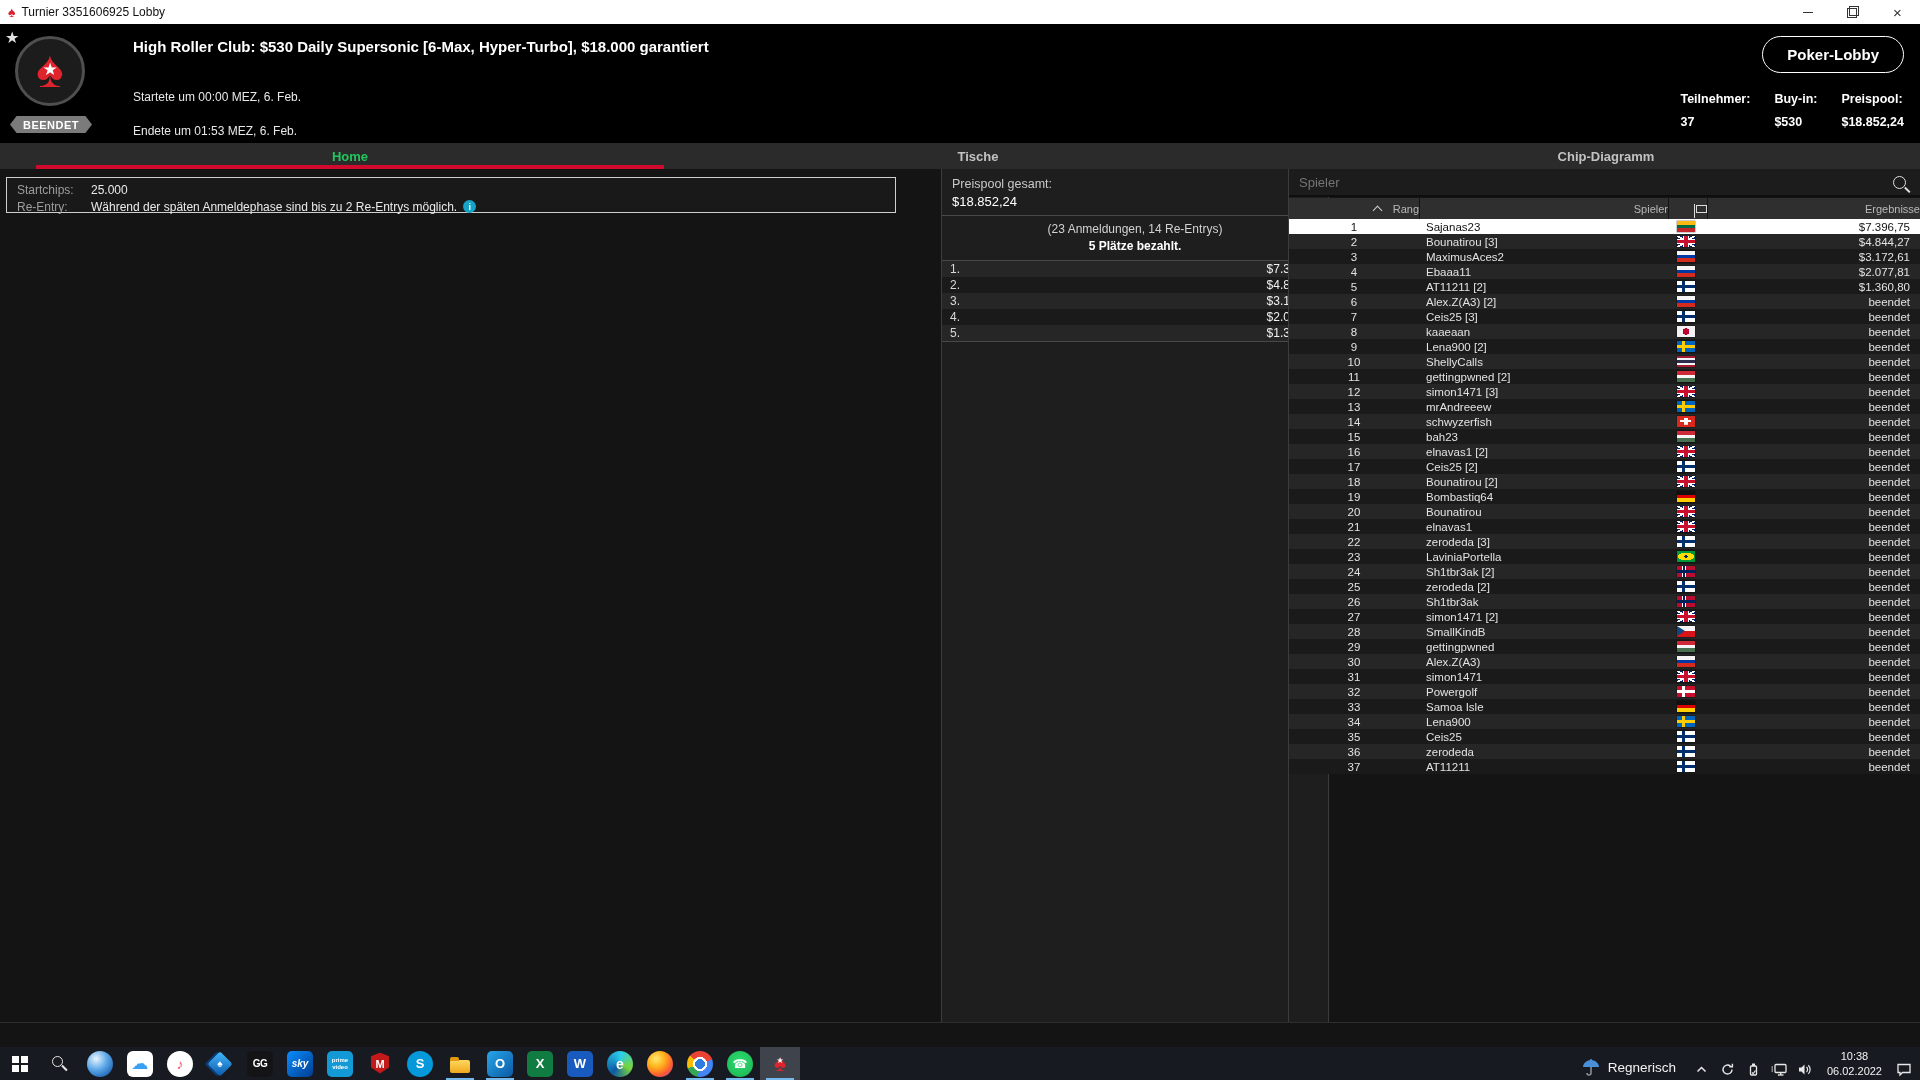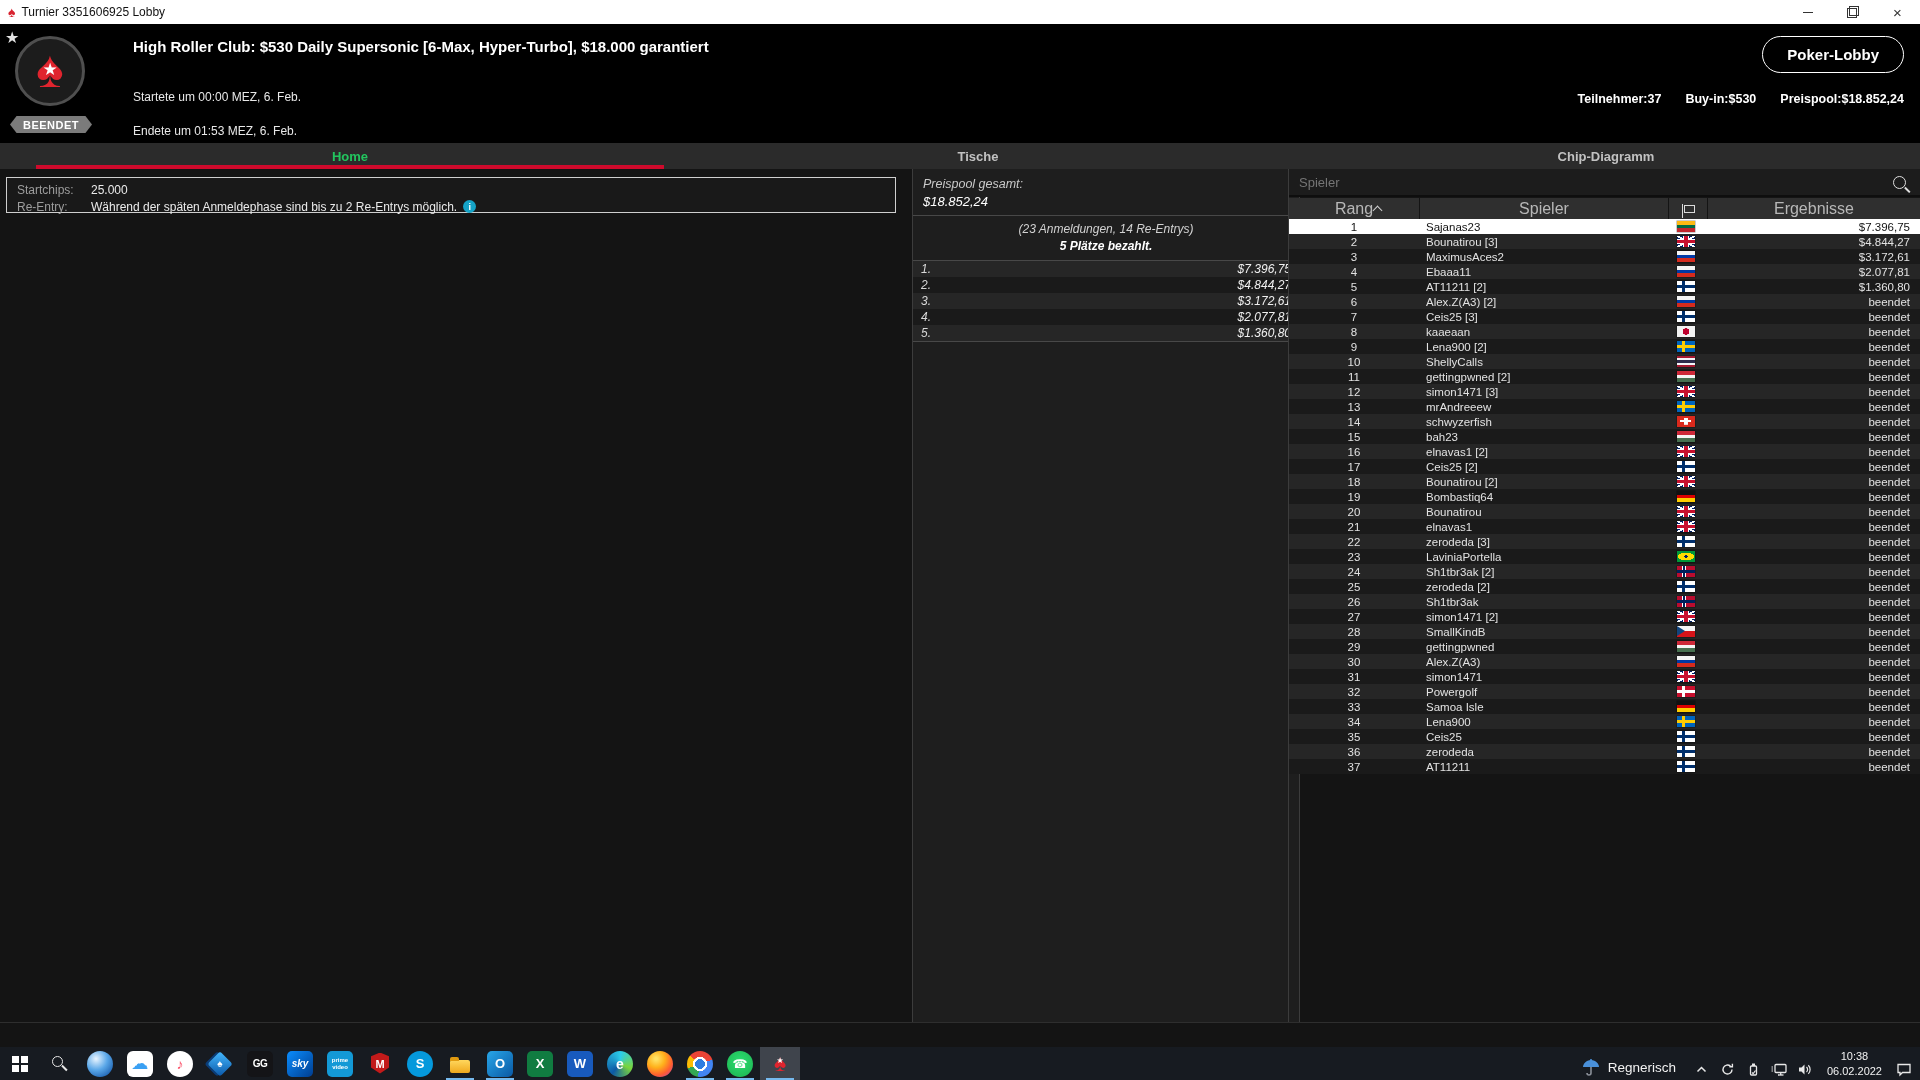--- a/index.html
+++ b/index.html
@@ -29,21 +29,21 @@
   .logo-star { position:absolute; top:20px; left:50%; transform:translateX(-50%); color:#fff; font-size:17px; }
   .status-ribbon { position:absolute; top:92px; left:10px; width:82px; height:17px; background:#7b7b7b;
     clip-path:polygon(0 50%,8% 0,92% 0,100% 50%,92% 100%,8% 100%); color:#fff; font-size:11px; font-weight:bold;
     display:flex; align-items:center; justify-content:center; letter-spacing:.5px; }
   .h-title { position:absolute; top:14px; left:133px; font-size:15px; font-weight:bold; }
   .h-start { position:absolute; top:66px; left:133px; font-size:12px; color:#e8e8e8; }
   .h-end   { position:absolute; top:100px; left:133px; font-size:12px; color:#e8e8e8; }
   .lobby-btn { position:absolute; top:12px; right:16px; padding:9px 24px; border:1.5px solid #fff;
     border-radius:21px; color:#fff; font-size:15px; font-weight:bold; background:transparent; cursor:default; }
   .h-stats { position:absolute; top:68px; right:16px; display:grid; grid-auto-flow:column; column-gap:24px; }
-  .h-stat  { display:flex; row-gap:9px; }
+  .h-stat  { display:flex; flex-direction:column; row-gap:9px; }
   .h-stat .lbl { font-size:12.5px; font-weight:bold; }
   .h-stat .val { font-size:12.5px; font-weight:bold; }
 
   
   .tabbar { position:absolute; top:143px; left:0; right:0; height:26px; background:#2b2b2b; display:flex; }
   .tab { flex:1 1 0; position:relative; display:flex; align-items:center; justify-content:center;
     font-size:13px; font-weight:bold; color:#c2c2c2; }
   .tab.active { color:#22c55e;margin-left:36px; }
   .tab.active::after { content:""; position:absolute; left:0; right:0; bottom:0; height:4px; background:#cf0a2c; }
 
@@ -55,22 +55,22 @@
   .info-box { position:absolute; top:8px; left:6px; width:890px; height:36px; background:#191919;
     border:1px solid #cfcfcf; padding:3px 10px; }
   .info-row { display:flex; align-items:center; height:17px; font-size:12px; }
   .info-lbl { width:74px; color:#9d9d9d; }
   .info-val { color:#eaeaea; }
   .info-icon { display:inline-flex; width:13px; height:13px; border-radius:50%; background:#15a3c7;
     color:#fff; font-size:9px; font-weight:bold; align-items:center; justify-content:center;
     margin-left:6px; font-style:normal; }
 
   
-  .prize-panel { position:absolute; top:0; left:912px; width:388px; height:853px; background:#1e1e1e;
-    border-left:1px solid #3c3c3c; border-right:1px solid #3c3c3c;font-style:italic; }
+  .prize-panel { position:absolute; top:0; left:941px; width:388px; height:853px; background:#1e1e1e;
+    border-left:1px solid #3c3c3c; border-right:1px solid #3c3c3c; }
   .pp-total { padding:8px 10px 6px 10px; border-bottom:1px solid #484848; }
   .pp-total .l1 { font-size:12.5px; color:#c9c9c9; margin-bottom:3px; }
   .pp-total .l2 { font-size:13px; color:#fff; }
   .pp-entries { padding:6px 0 7px 0; text-align:center; border-bottom:1px solid #484848; }
   .pp-entries .l1 { font-size:12px; color:#d2d2d2; margin-bottom:3px; }
   .pp-entries .l2 { font-size:12px; color:#fff; font-weight:bold; }
   .pp-rows { border-bottom:1px solid #484848; }
   .pp-row { height:16px; display:flex; align-items:center; font-size:12px; }
   .pp-row:nth-child(odd) { background:#262626; }
   .pp-row:nth-child(even) { background:#1a1a1a; }
@@ -81,22 +81,22 @@
   .players-panel { position:absolute; top:0; left:1288px; right:0; height:853px; border-left:1px solid #3c3c3c; }
   .search-bar { height:28px; background:#1c1c1c; display:flex; align-items:center; padding:0 10px;
     border-bottom:2px solid #0e0e0e; }
   .search-input { flex:1; background:transparent; border:none; outline:none; color:#c9c9c9; font-size:13px;
     font-family:inherit; }
   .search-icon { width:13px; height:13px; border:1.6px solid #e0e0e0; border-radius:50%; position:relative;
     margin-right:4px; }
   .search-icon::after { content:""; position:absolute; width:7px; height:1.6px; background:#e0e0e0;
     transform:rotate(45deg); right:-6px; bottom:-3px; }
   .grid-head { margin-top:1px; display:grid; grid-template-columns:130px 248px 38px auto; column-gap:1px; height:21px; }
-  .grid-head .hc { background:#2f2f2f; color:#b8b8b8; font-size:16px; display:flex; align-items:center;
-    justify-content:center; position:relative; }
+  .grid-head .hc { background:#2f2f2f; color:#b8b8b8; font-size:11px; display:flex; align-items:center;
+    justify-content:flex-end; position:relative; }
   .sort-caret { width:7px; height:7px; border-left:1.6px solid #d0d0d0; border-top:1.6px solid #d0d0d0;
     transform:rotate(45deg); position:absolute; right:38px; top:9px; }
   .flag-glyph { width:11px; height:8px; border:1.2px solid #dcdcdc; position:relative; margin-left:2px; }
   .flag-glyph::after { content:""; position:absolute; left:-3px; top:-2px; width:1.2px; height:14px; background:#dcdcdc; }
   .p-rows { }
   .p-row { display:grid; grid-template-columns:130px 248px 38px auto; height:15px; align-items:center;
     font-size:11.5px; color:#e2e2e2; }
   .p-row:nth-child(even) { background:#262626; }
   .p-row:nth-child(odd) { background:#1a1a1a; }
   .p-row.selected { background:#ffffff; color:#111; }

